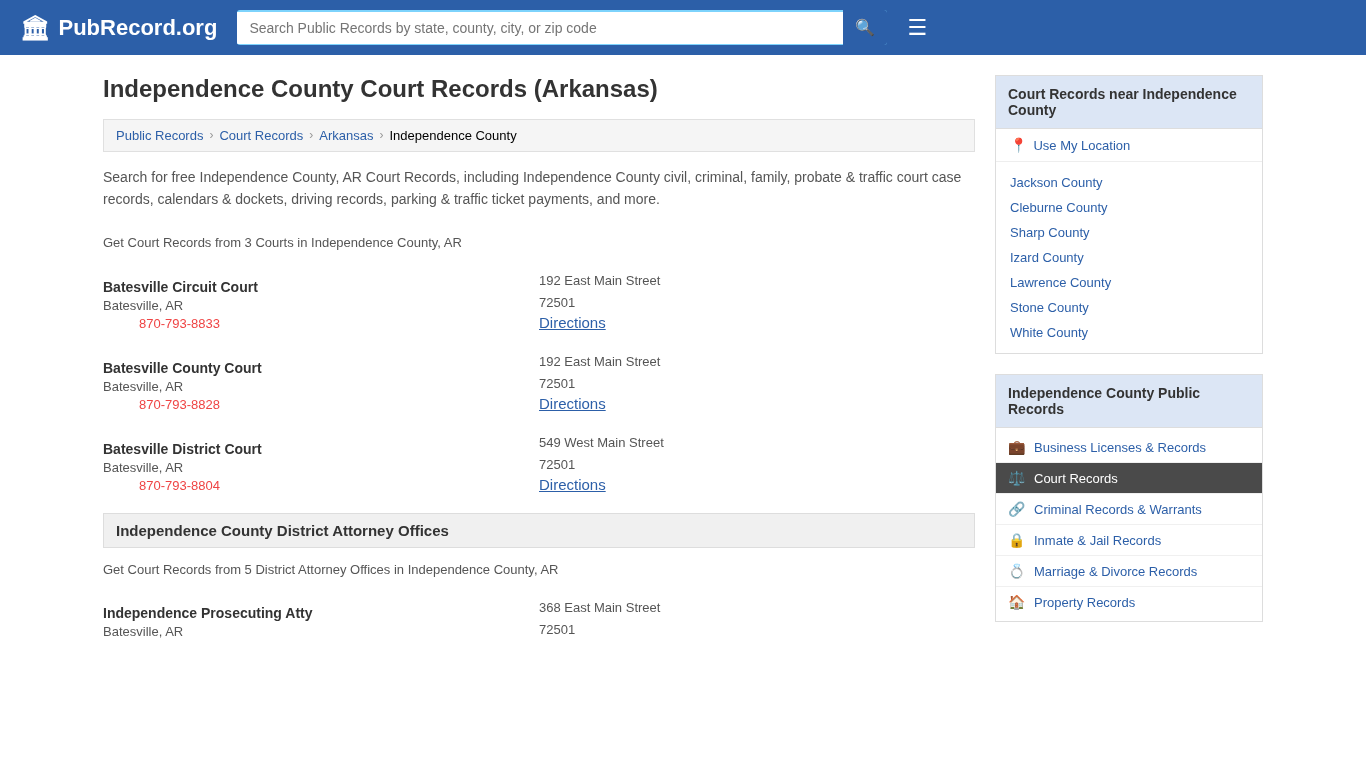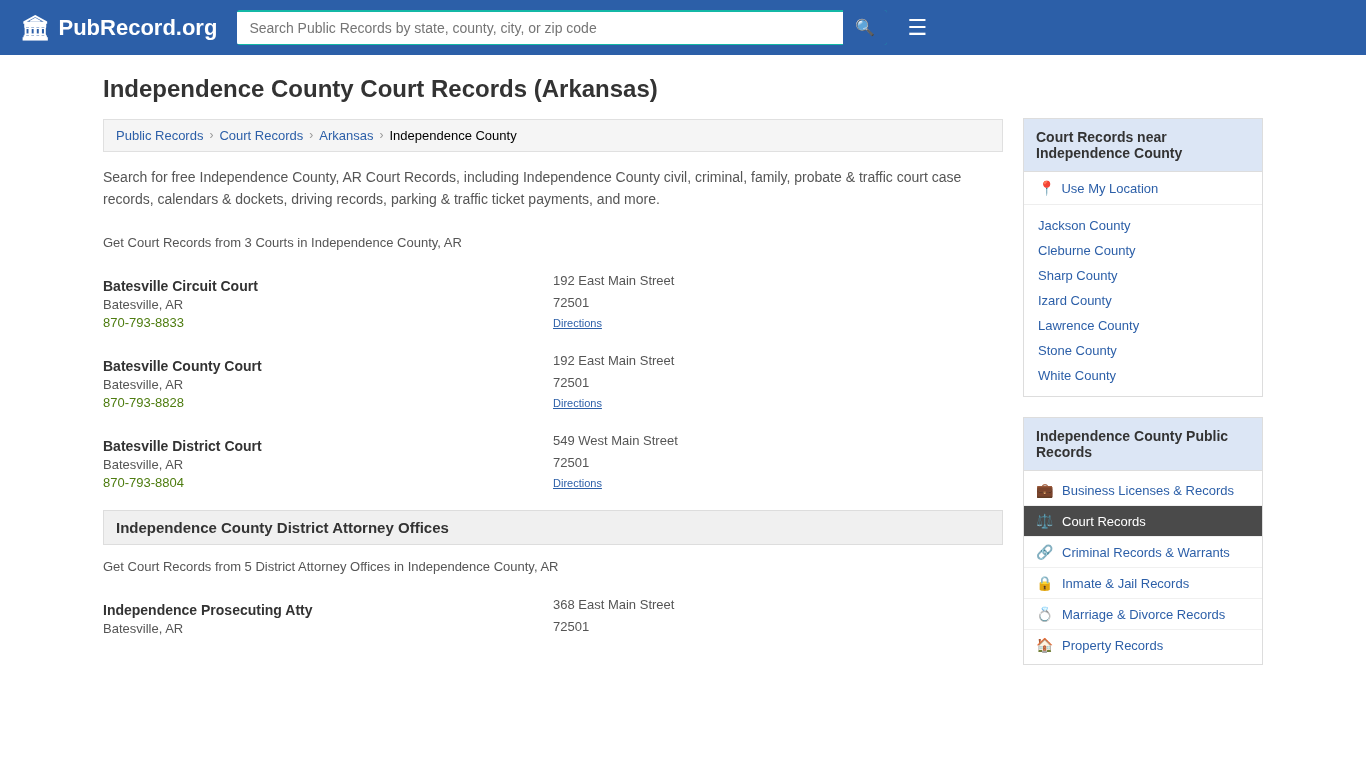--- a/index.html
+++ b/index.html
@@ -20,21 +20,21 @@
       display: flex;
       align-items: center;
       gap: 8px;
       white-space: nowrap;
     }
     .logo-icon { font-size: 24px; }
     .search-bar {
       flex: 1;
       display: flex;
       align-items: center;
-      background: #14b8a6;
+      background: #7dd3fc;
       border-radius: 3px;
       overflow: hidden;
       max-width: 650px;
       justify-content: center;
     }
     .search-bar input {
       flex: 1;
       border: none;
       padding: 8px 12px;
       font-size: 14px;
@@ -128,41 +128,41 @@
       font-size: 14px;
       color: #333;
       margin-bottom: 3px;
     }
     .court-city {
       color: #555;
       font-size: 13px;
       margin-bottom: 3px;
     }
     .court-phone {
-      color: #4d7c0f;
-      font-size: 13px;
+      color: #ef4444;
+      font-size: 13px;
+      margin-left: 36px;
     }
     .court-address { flex: 1; }
     .court-address-line {
       color: #555;
       font-size: 13px;
       line-height: 1.7;
     }
     .directions-link {
       color: #2c5fa8;
       text-decoration: underline;
       cursor: pointer;
-      font-size: 11px;
+      font-size: 15px;
     }
 
     
     .sidebar {
-      width: 240px;
+      width: 268px;
       flex-shrink: 0;
-      margin-top: 43px;
     }
     .sidebar-section-title {
       background: #dce6f5;
       padding: 10px 12px;
       font-size: 14px;
       font-weight: bold;
       color: #333;
       margin-bottom: 0;
     }
     .sidebar-box {

